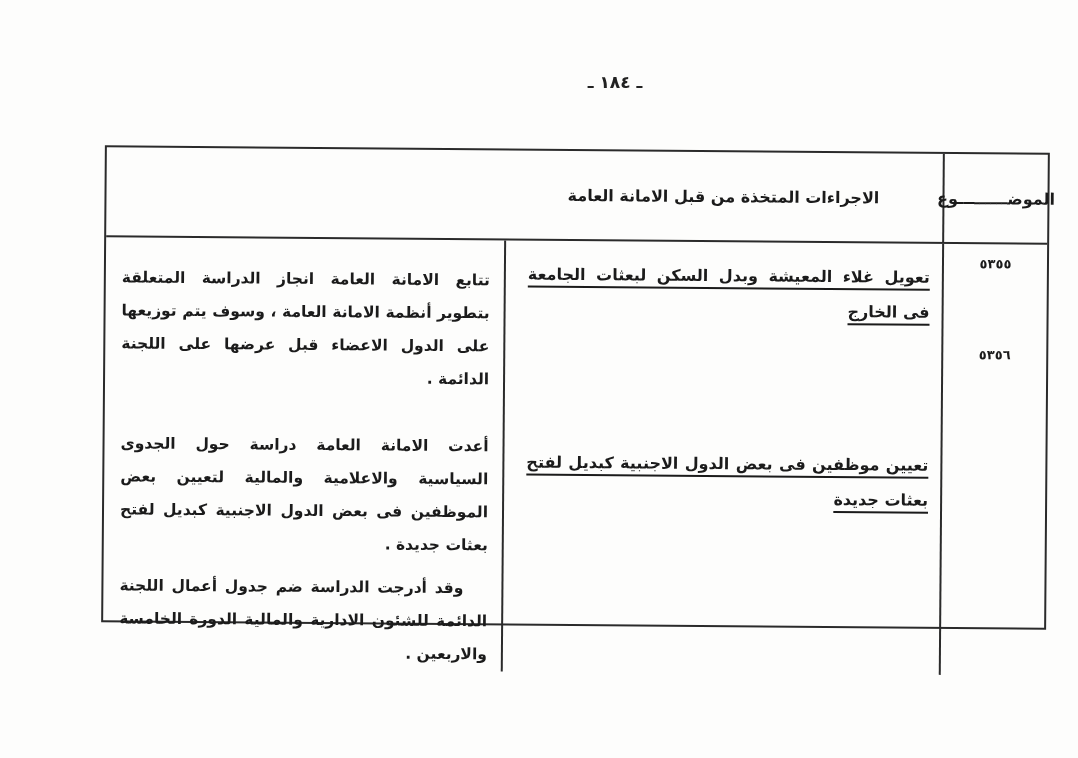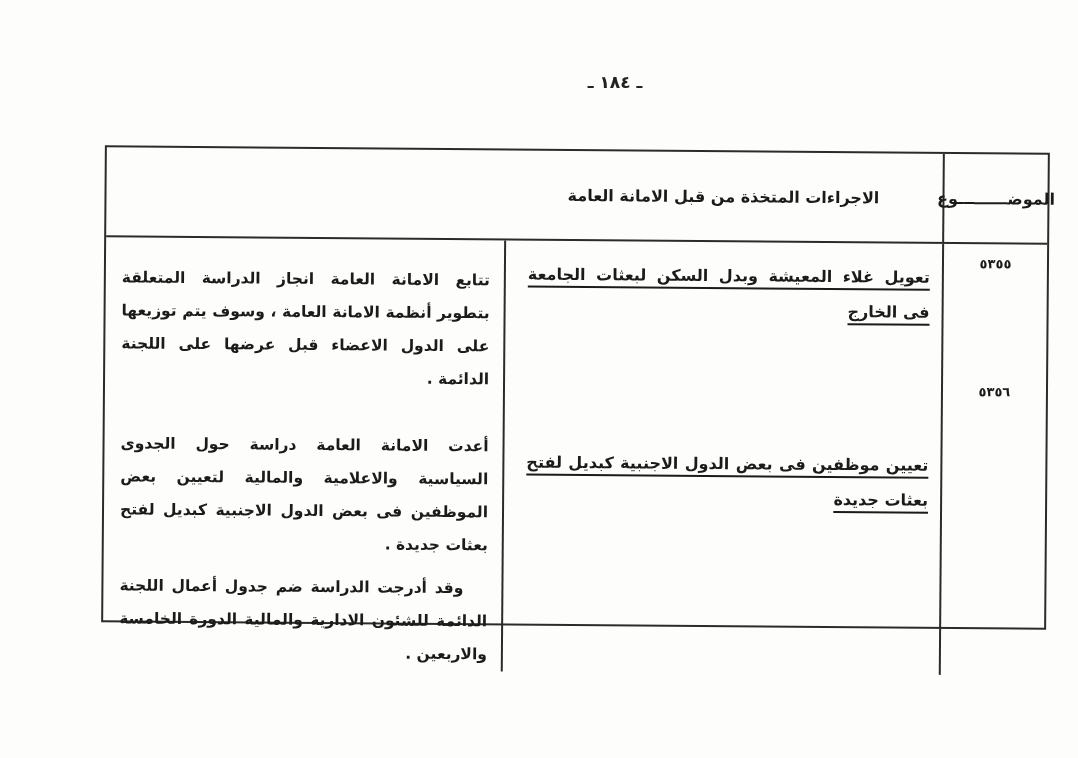--- a/index.html
+++ b/index.html
@@ -56,21 +56,21 @@
     display: flex;
     align-items: center;
     justify-content: center;
     font-size: 16px;
     font-weight: 700;
     text-align: center;
     padding: 0 6px;
   }
   .col-num.body { padding: 12px 0 0 0; text-align: center; }
   .num { font-size: 13px; font-weight: 600; }
-  .num-2 { margin-top: 113px; }
+  .num-2 { margin-top: 76px; }
 
   .col-subject.body { padding: 16px 12px 0 22px; }
   .subject {
     font-size: 16px;
     font-weight: 700;
     line-height: 35px;
     text-align: justify;
     text-decoration: underline;
     text-decoration-thickness: 1.5px;
     text-underline-offset: 6px;

